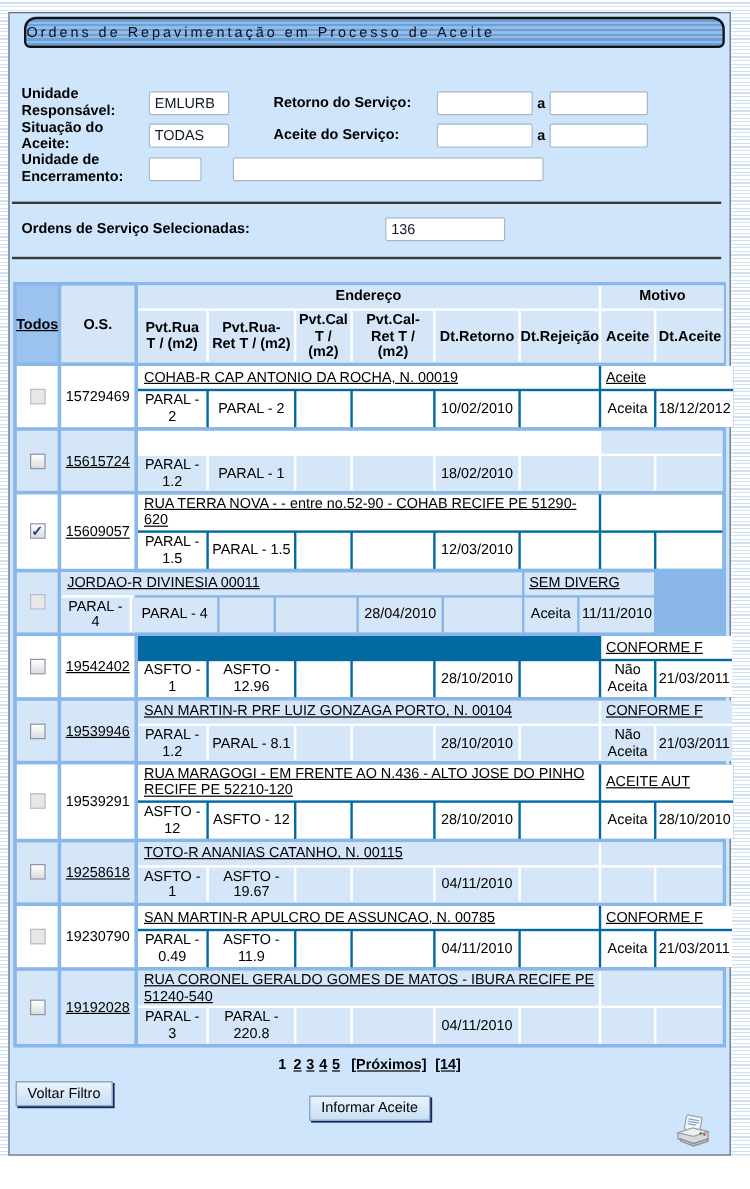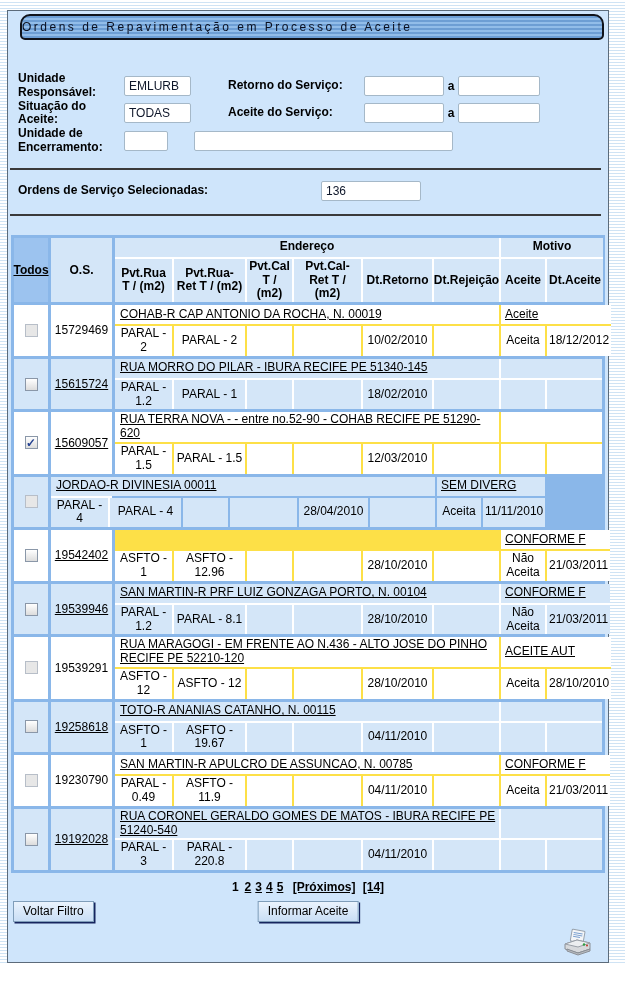--- a/index.html
+++ b/index.html
@@ -47,42 +47,42 @@
   .cell-box{display:flex;align-items:center;justify-content:center;}
   .group-inner{display:grid;grid-template-columns:57px 71px 45px 67px 69px 65px 44px 1fr;gap:2px;}
   .header .group-inner{background:#ffffff;}
   .header .cell{background:#d4e6f8;font-weight:bold;}
   .header .cb-cell{background:#9cc3ef;font-weight:bold;}
   .header .os-cell{background:#d4e6f8;font-weight:bold;}
   .cell{display:flex;align-items:center;justify-content:center;text-align:center;min-height:24px;line-height:1.15;padding:1px 2px;box-sizing:border-box;}
   .span-endereco{grid-column:1/7;min-height:19px;}
   .span-motivo{grid-column:7/9;min-height:19px;}
   .hdr-sub{min-height:34px;}
-  .row-white .group-inner{background:#fde047;}
+  .row-white .group-inner{background:#0369a1;}
   .row-white .cell,.row-white .cb-cell,.row-white .os-cell{background:#ffffff;}
   .row-blue .group-inner{background:#ffffff;}
   .row-blue .cell,.row-blue .cb-cell,.row-blue .os-cell{background:#d4e6f8;}
   .addr{justify-content:flex-start;text-align:left;padding-left:5px;}
   .motivo{justify-content:flex-start;text-align:left;padding-left:4px;}
   .link{color:#000;text-decoration:underline;cursor:pointer;}
   .b{font-weight:bold;}
 
   .checkbox{width:13px;height:13px;box-sizing:border-box;border:1px solid #8a97a8;background:linear-gradient(#ffffff,#dcdcdc);display:inline-flex;align-items:center;justify-content:center;cursor:pointer;}
   .checkbox.disabled{border-color:#b7bec8;background:#e7e7e7;}
   .checkbox.checked::after{content:"\2713";color:#23408f;font-weight:bold;font-size:12px;line-height:10px;}
 
   .pagination{text-align:center;margin-top:7px;font-weight:bold;font-size:12px;}
   .pagination span{margin:0 2px;}
   .actions{position:relative;height:26px;margin-top:7px;}
   .btn{
     font-family:"Liberation Sans",sans-serif;font-size:12px;height:21px;padding:0 9px;cursor:pointer;
     background:linear-gradient(#eaf3fd,#c9def5);border:1px solid #7f9db9;box-shadow:1.5px 1.5px 0 #16255e;color:#000;
   }
   .btn-back{position:absolute;left:5px;top:0;}
-  .btn-submit{position:absolute;left:50%;top:0;transform:translateX(-50%);}
+  .btn-submit{position:absolute;left:50%;top:12px;transform:translateX(-50%);}
   .printer{position:absolute;right:15px;bottom:6px;width:30px;height:28px;cursor:pointer;}
 </style>
 </head>
 <body>
 
 <div class="page-stripes"></div>
 
 <div class="content-box">
 
   <div class="title-bar">
@@ -167,23 +167,20 @@
           </div>
         </div>
         <div class="group row-blue">
           <div class="cell-box cb-cell">
             <span class="checkbox"></span>
           </div>
           <div class="cell-box os-cell">
             <span class="link">15615724</span>
           </div>
           <div class="group-inner">
-            <div class="cell span-endereco addr">
-              <span class="link">RUA MORRO DO PILAR - IBURA RECIFE PE 51340-145</span>
-            </div>
             <div class="cell span-motivo motivo"></div>
             <div class="cell">PARAL - 1.2</div>
             <div class="cell">PARAL - 1</div>
             <div class="cell"></div>
             <div class="cell"></div>
             <div class="cell">18/02/2010</div>
             <div class="cell"></div>
             <div class="cell"></div>
             <div class="cell"></div>
           </div>

